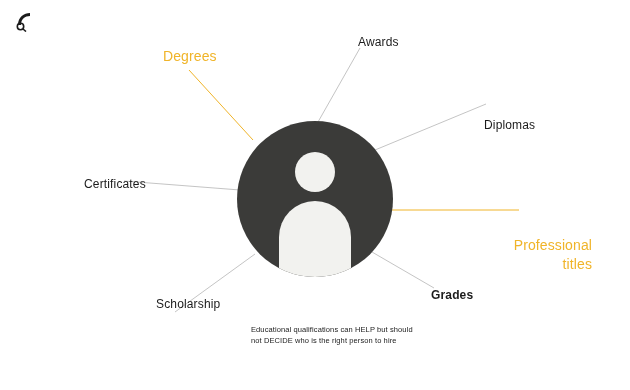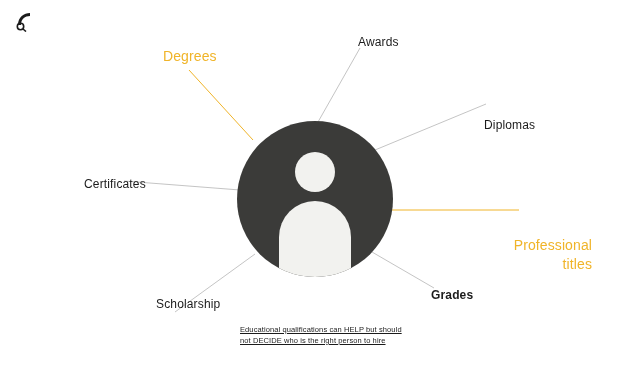--- a/index.html
+++ b/index.html
@@ -82,29 +82,28 @@
     letter-spacing: 0.1px;
     font-weight: 400;
   }
   .label.accent.right {
     text-align: right;
     white-space: pre-line;
   }
 
   #caption {
     position: absolute;
-    left: 240px;
+    left: 251px;
     top: 325px;
     width: 180px;
     font-size: 7.5px;
     line-height: 1.45;
     color: #1b1b1b;
     white-space: pre-line;
     letter-spacing: 0.1px;
-    text-decoration: underline;
   }
 </style>
 </head>
 <body>
 
 <div id="stage">
 
   <div id="logo">
     <svg viewBox="0 0 22 22" width="22" height="22" aria-hidden="true">
       <path d="M4 15 C4 7, 10 3, 16 3 L16 6 C11 6, 7 9, 7 15 Z" fill="#1b1b1b"></path>

